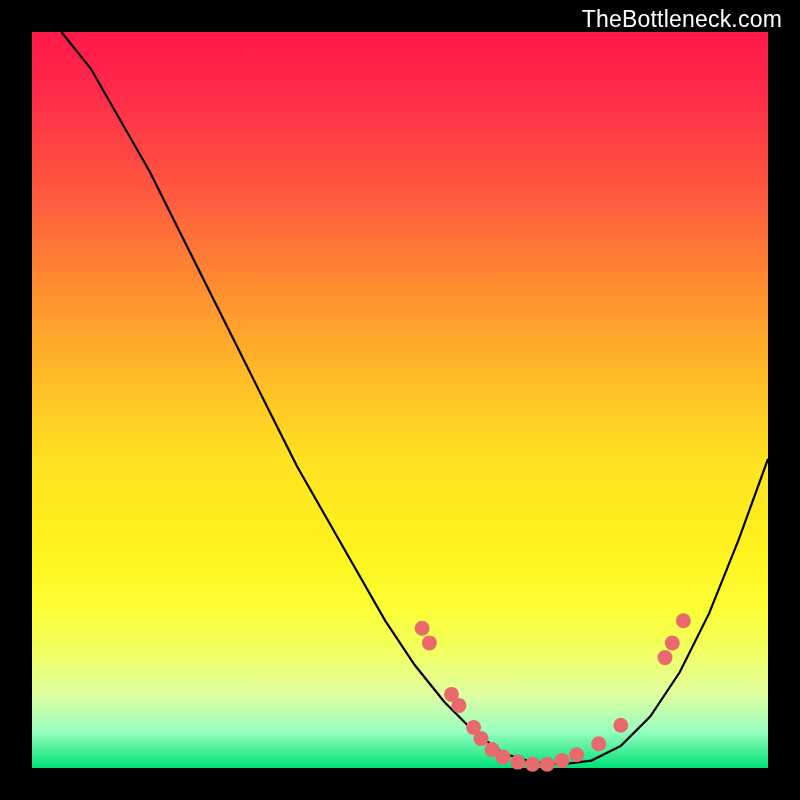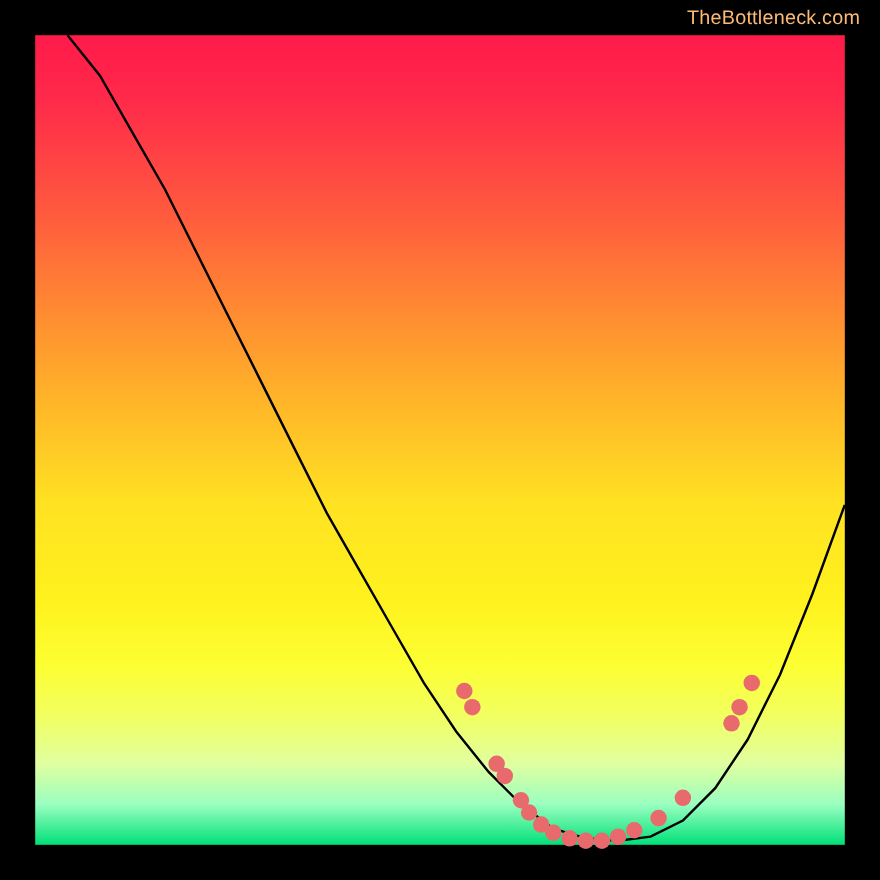--- a/index.html
+++ b/index.html
@@ -8,22 +8,22 @@
     height: 800px;
     background: #000;
     position: relative;
     font-family: Arial, sans-serif;
     overflow: hidden;
   }
   .watermark {
     position: absolute;
     top: 6px;
     right: 18px;
-    color: #fdba74;
-    font-size: 18px;
+    color: #ffffff;
+    font-size: 23px;
     font-weight: 500;
     z-index: 10;
     letter-spacing: 0.2px;
   }
   .plot-area {
     position: absolute;
     left: 32px;
     top: 32px;
     width: 736px;
     height: 736px;

